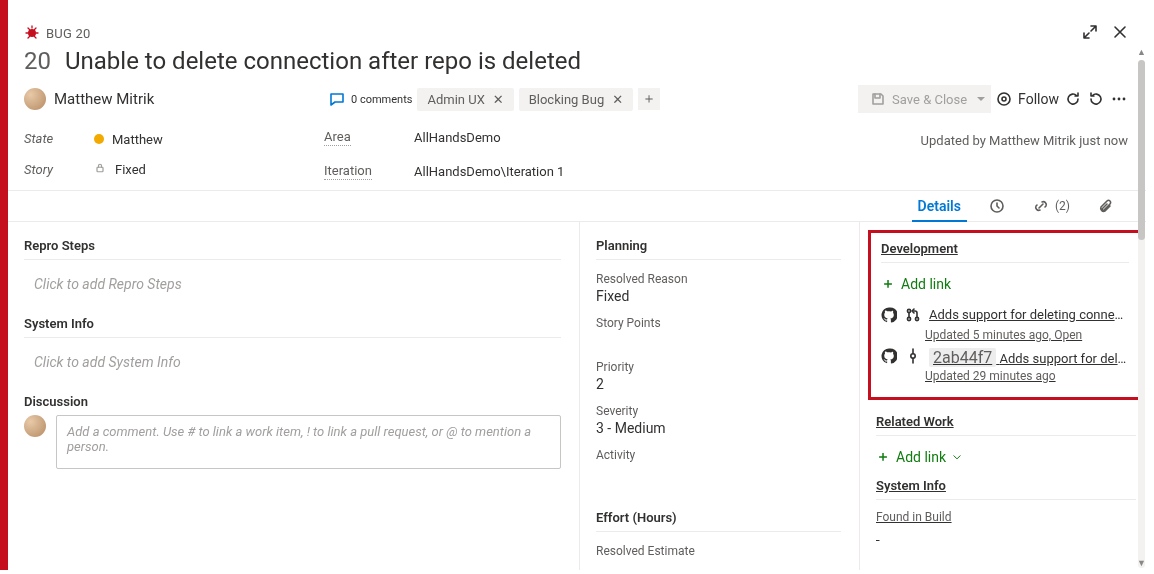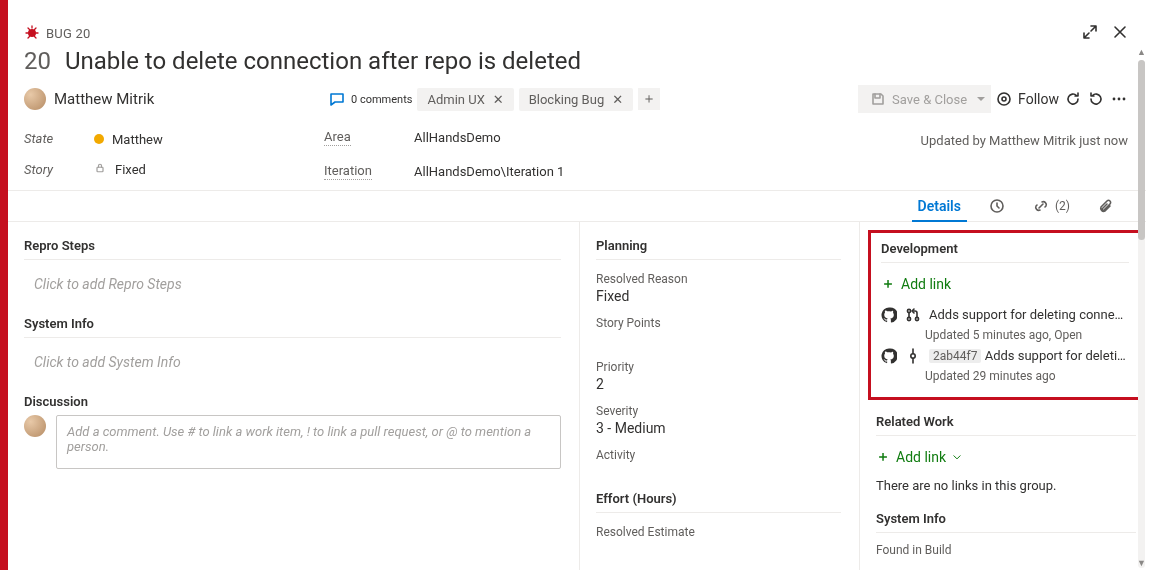--- a/index.html
+++ b/index.html
@@ -61,38 +61,38 @@
   .tabstrip { border-top:1px solid var(--border); border-bottom:1px solid var(--border); height:32px; display:flex; justify-content:flex-end; align-items:stretch; padding-right:18px;}
   .tab { padding:0 14px; display:flex; align-items:center; gap:6px; font-size:14px; cursor:pointer; color:var(--text-secondary); position:relative;}
   .tab.active { color:var(--accent); font-weight:600; }
   .tab.active::after { content:""; position:absolute; left:8px; right:8px; bottom:-1px; height:2px; background:var(--accent);}
   .tab .count { font-size:12px; }
   
   .body { flex:1; display:flex; overflow:hidden; }
   .col { padding:12px 18px 20px 16px; overflow-y:auto;}
   .col1 { flex:1 1 48%; border-right:1px solid var(--border);}
   .col2 { flex:0 0 280px; border-right:1px solid var(--border);}
-  .col3 { flex:0 0 286px; padding-right:10px;}
+  .col3 { flex:0 0 286px; padding-right:10px;text-decoration:underline;}
   .sect-title { font-size:13px; font-weight:600; margin:4px 0 6px; color:var(--text);}
   .divider { border-bottom:1px solid var(--border); margin:4px 0 10px;}
   .placeholder { color:var(--text-muted); font-style:italic; padding:6px 0 20px 10px;}
   .field-label { font-size:12px; color:var(--text-secondary); margin-top:12px;}
   .field-value { font-size:14px; color:var(--text); margin-top:2px;}
   .discussion-row { display:flex; gap:10px; margin-top:6px;}
   .disc-input { flex:1; border:1px solid #c8c6c4; min-height:54px; padding:8px 10px; color:var(--text-muted); font-style:italic; font-size:13px; border-radius:2px;}
   
   .dev-box { border:3px solid var(--highlight-red); margin:-4px -6px 14px -8px; padding:8px 10px 14px 10px;}
   .dev-box .sect-title { margin-top:0;}
   .add-link { color:var(--green); font-size:14px; display:inline-flex; align-items:center; gap:6px; cursor:pointer; margin:2px 0 8px;}
   .add-link .plus { font-weight:700; }
   .link-item { display:flex; gap:8px; align-items:flex-start; margin-top:6px; font-size:13px; color:var(--text);}
   .link-item .gh { flex:0 0 auto;}
   .link-item .txt { flex:1; overflow:hidden; white-space:nowrap; text-overflow:ellipsis;}
   .link-sub { font-size:12px; color:var(--text-secondary); padding-left:44px; margin-top:2px;}
-  .hash { background:#ededed; padding:0 4px; border-radius:2px; color:var(--text-secondary); font-size:12px;}
+  .hash { background:#ededed; padding:0 4px; border-radius:2px; color:var(--text-secondary); font-size:16px;}
   .no-links { font-size:13px; color:var(--text); margin:4px 0 18px;}
   
   .scroll-track { position:absolute; right:1px; top:60px; bottom:2px; width:7px; background:#f3f2f1; border-radius:4px;}
   .scroll-thumb { position:absolute; right:1px; top:60px; height:180px; width:7px; background:var(--scroll); border-radius:4px;}
   .scroll-arrow { position:absolute; right:0; width:9px; height:9px; font-size:9px; line-height:9px; color:var(--scroll-dark); text-align:center; cursor:pointer;}
   .scroll-arrow.up { top:48px;}
   .scroll-arrow.dn { bottom:2px;}
   
   svg.ic { width:16px; height:16px; stroke:currentColor; fill:none; stroke-width:1.6; stroke-linecap:round; stroke-linejoin:round; }
   svg.ic.fill { fill:currentColor; stroke:none;}
@@ -257,21 +257,21 @@
       <div class="field-value">Fixed</div>
       <div class="field-label">Story Points</div>
       <div class="field-value">&nbsp;</div>
       <div class="field-label">Priority</div>
       <div class="field-value">2</div>
       <div class="field-label">Severity</div>
       <div class="field-value">3 - Medium</div>
       <div class="field-label">Activity</div>
       <div class="field-value">&nbsp;</div>
 
-      <div class="sect-title" style="margin-top:11px">Effort (Hours)</div>
+      <div class="sect-title" style="margin-top:30px">Effort (Hours)</div>
       <div class="divider"></div>
       <div class="field-label">Resolved Estimate</div>
       <div class="field-value">&nbsp;</div>
 
     </div>
 
     <div class="col col3">
       <div class="dev-box">
         <div class="sect-title">Development</div>
         <div class="divider"></div>
@@ -309,21 +309,20 @@
 
       <div class="sect-title">Related Work</div>
       <div class="divider"></div>
       <div class="add-link">
         <span class="plus">＋</span>
         <span>Add link</span>
         <svg class="ic" viewBox="0 0 16 16" style="width:10px;height:10px;color:var(--green)">
             <path d="M3 6l5 5 5-5"></path>
           </svg>
       </div>
-      <div class="no-links">There are no links in this group.</div>
 
       <div class="sect-title">System Info</div>
       <div class="divider"></div>
       <div class="field-label" style="margin-top:6px">Found in Build</div>
       <div class="field-value">&nbsp;</div>
       
     </div>
   </div>
 
   <span class="scroll-arrow up">▲</span>

